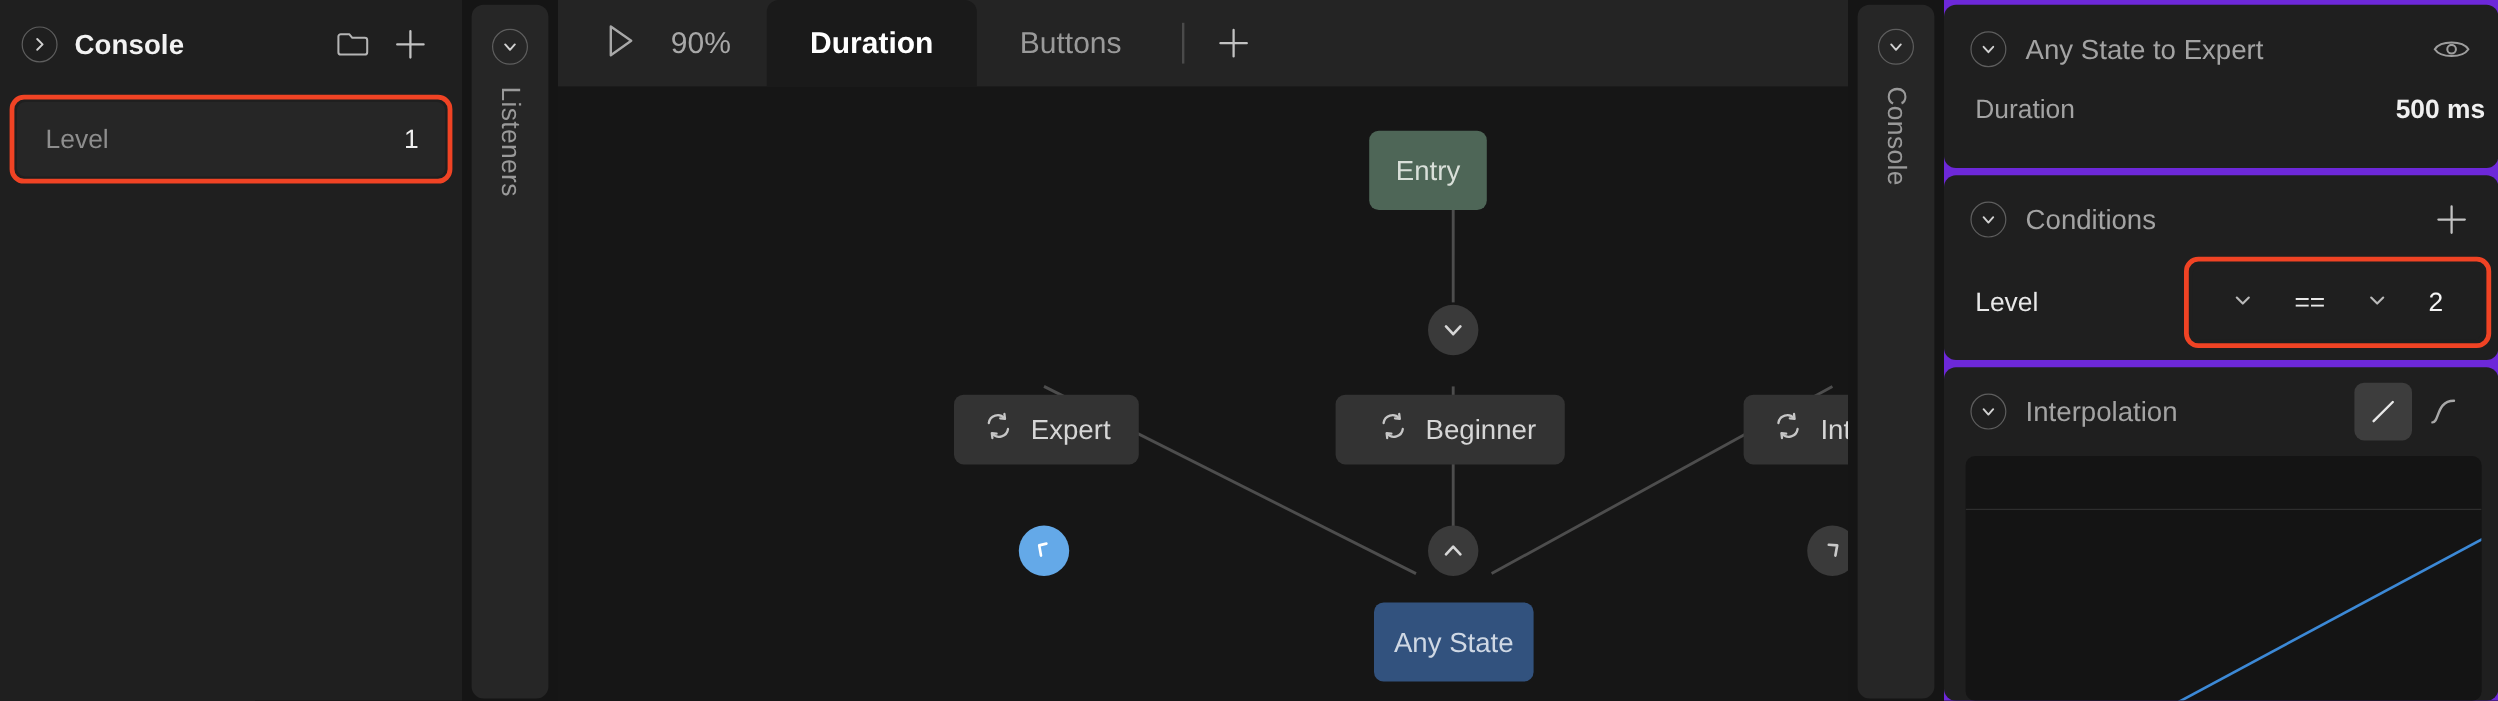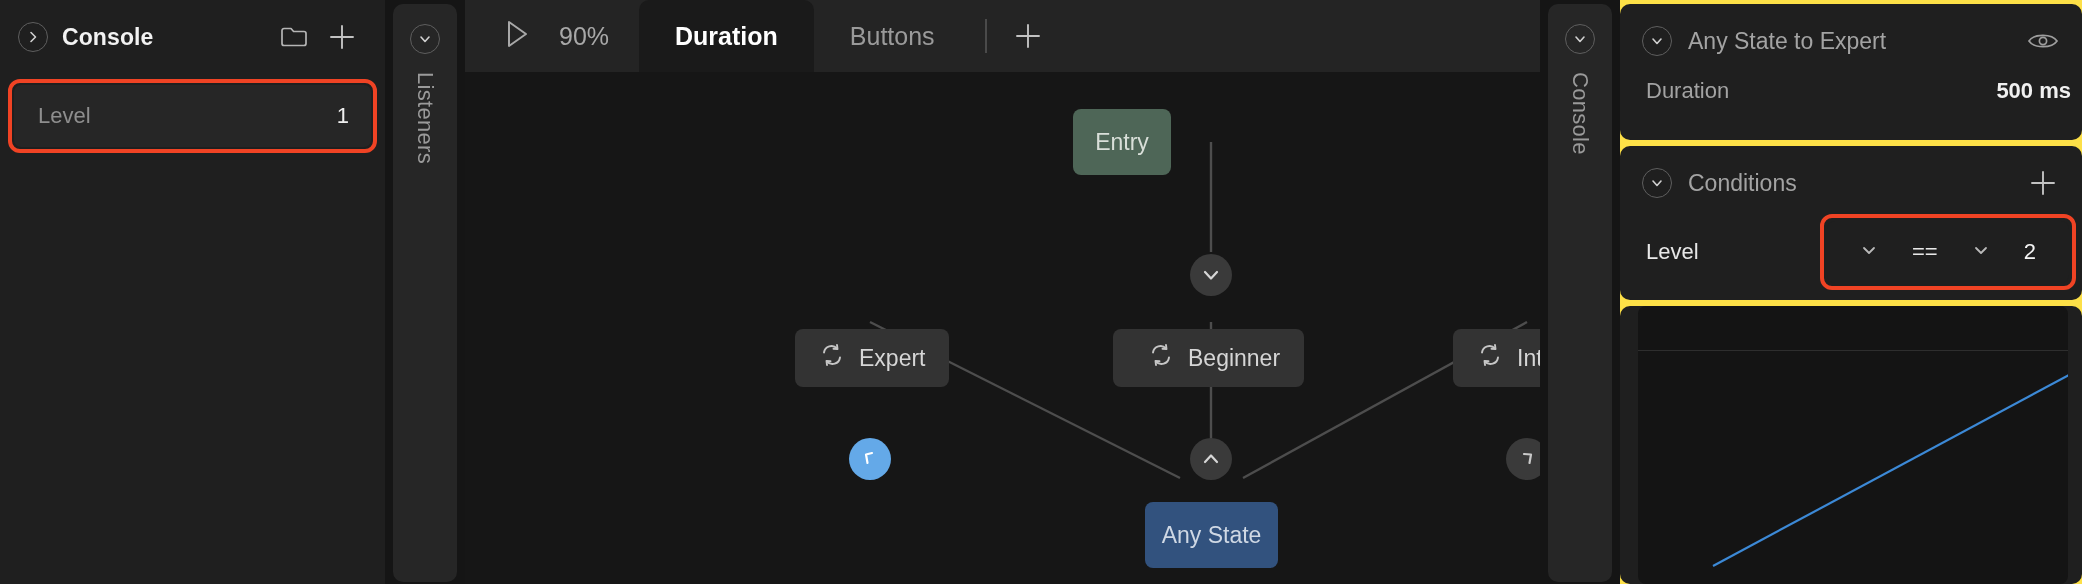--- a/index.html
+++ b/index.html
@@ -188,21 +188,21 @@
     display: flex; align-items: center; justify-content: center;
     z-index: 4;
   }
   .marker.selected { background: #64a9e8; }
 
   
   .inspector {
     width: 462px;
     flex: 0 0 462px;
     height: 584px;
-    background: #fde047;
+    background: #6d28d9;
     padding: 4px 0 0 0;
     display: flex;
     flex-direction: column;
     gap: 6px;
     position: relative;
   }
   .card {
     background: #1f1f1f;
     border-radius: 10px;
     margin: 0 0 0 0;
@@ -368,21 +368,21 @@
         <svg width="100%" height="100%" style="position:absolute;inset:0;z-index:1">
           <g stroke="#4d4d4d" stroke-width="2.4" fill="none">
             <line x1="746" y1="70" x2="746" y2="180"></line>
             <line x1="746" y1="250" x2="746" y2="380"></line>
             <line x1="746" y1="380" x2="746" y2="406"></line>
             <line x1="405" y1="250" x2="715" y2="406"></line>
             <line x1="1062" y1="250" x2="778" y2="406"></line>
           </g>
         </svg>
 
-        <div class="node entry" style="left:608px; top:37px;align-items:center;">
+        <div class="node entry" style="left:676px; top:37px;align-items:center;">
           <span>Entry</span>
         </div>
 
         <div class="node state" style="left:330px; top:221px;">
           <span>
             <svg width="26" height="24" viewBox="0 0 26 24">
                 <path d="M5 9.5 a7.5 7.5 0 0 1 13-4" stroke="#c6c6c6" stroke-width="1.9" fill="none" stroke-linecap="round"></path>
                 <path d="M21 14.5 a7.5 7.5 0 0 1-13 4" stroke="#c6c6c6" stroke-width="1.9" fill="none" stroke-linecap="round"></path>
                 <path d="M18 2 l0.5 4 l-4 -0.3" stroke="#c6c6c6" stroke-width="1.9" fill="none" stroke-linecap="round" stroke-linejoin="round"></path>
                 <path d="M8 22 l-0.5 -4 l4 0.3" stroke="#c6c6c6" stroke-width="1.9" fill="none" stroke-linecap="round" stroke-linejoin="round"></path>
@@ -510,20 +510,40 @@
                   <path d="M4 5 L9 10 L14 5" stroke="#b9b9b9" stroke-width="1.8" fill="none" stroke-linecap="round" stroke-linejoin="round"></path>
                 </svg>
             </span>
             <span class="cond-val">2</span>
           </div>
         </div>
       </div>
     </div>
 
     <div class="card" style="flex:1 1 auto; display:flex; flex-direction:column;">
+      <div class="card-header">
+        <div class="circle-btn">
+          <svg width="14" height="14" viewBox="0 0 14 14">
+              <path d="M3 5 L7 9.5 L11 5" stroke="#d0d0d0" stroke-width="1.6" fill="none" stroke-linecap="round" stroke-linejoin="round"></path>
+            </svg>
+        </div>
+        <div class="card-title">Interpolation</div>
+        <div class="interp-toggle">
+          <div class="interp-btn active">
+            <svg width="28" height="28" viewBox="0 0 28 28">
+                <path d="M6 22 L22 6" stroke="#e8e8e8" stroke-width="2" stroke-linecap="round" fill="none"></path>
+              </svg>
+          </div>
+          <div class="interp-btn">
+            <svg width="28" height="28" viewBox="0 0 28 28">
+                <path d="M5 23 C11 23 8 5 23 5" stroke="#a8a8a8" stroke-width="2" stroke-linecap="round" fill="none"></path>
+              </svg>
+          </div>
+        </div>
+      </div>
       <div class="curve-box">
         <div class="curve-top-line"></div>
         <svg width="100%" height="100%" style="position:absolute;inset:0">
           <line x1="75" y1="260" x2="470" y2="48" stroke="#3c89d6" stroke-width="2.2"></line>
         </svg>
       </div>
     </div>
 
   </div>
 </div>

